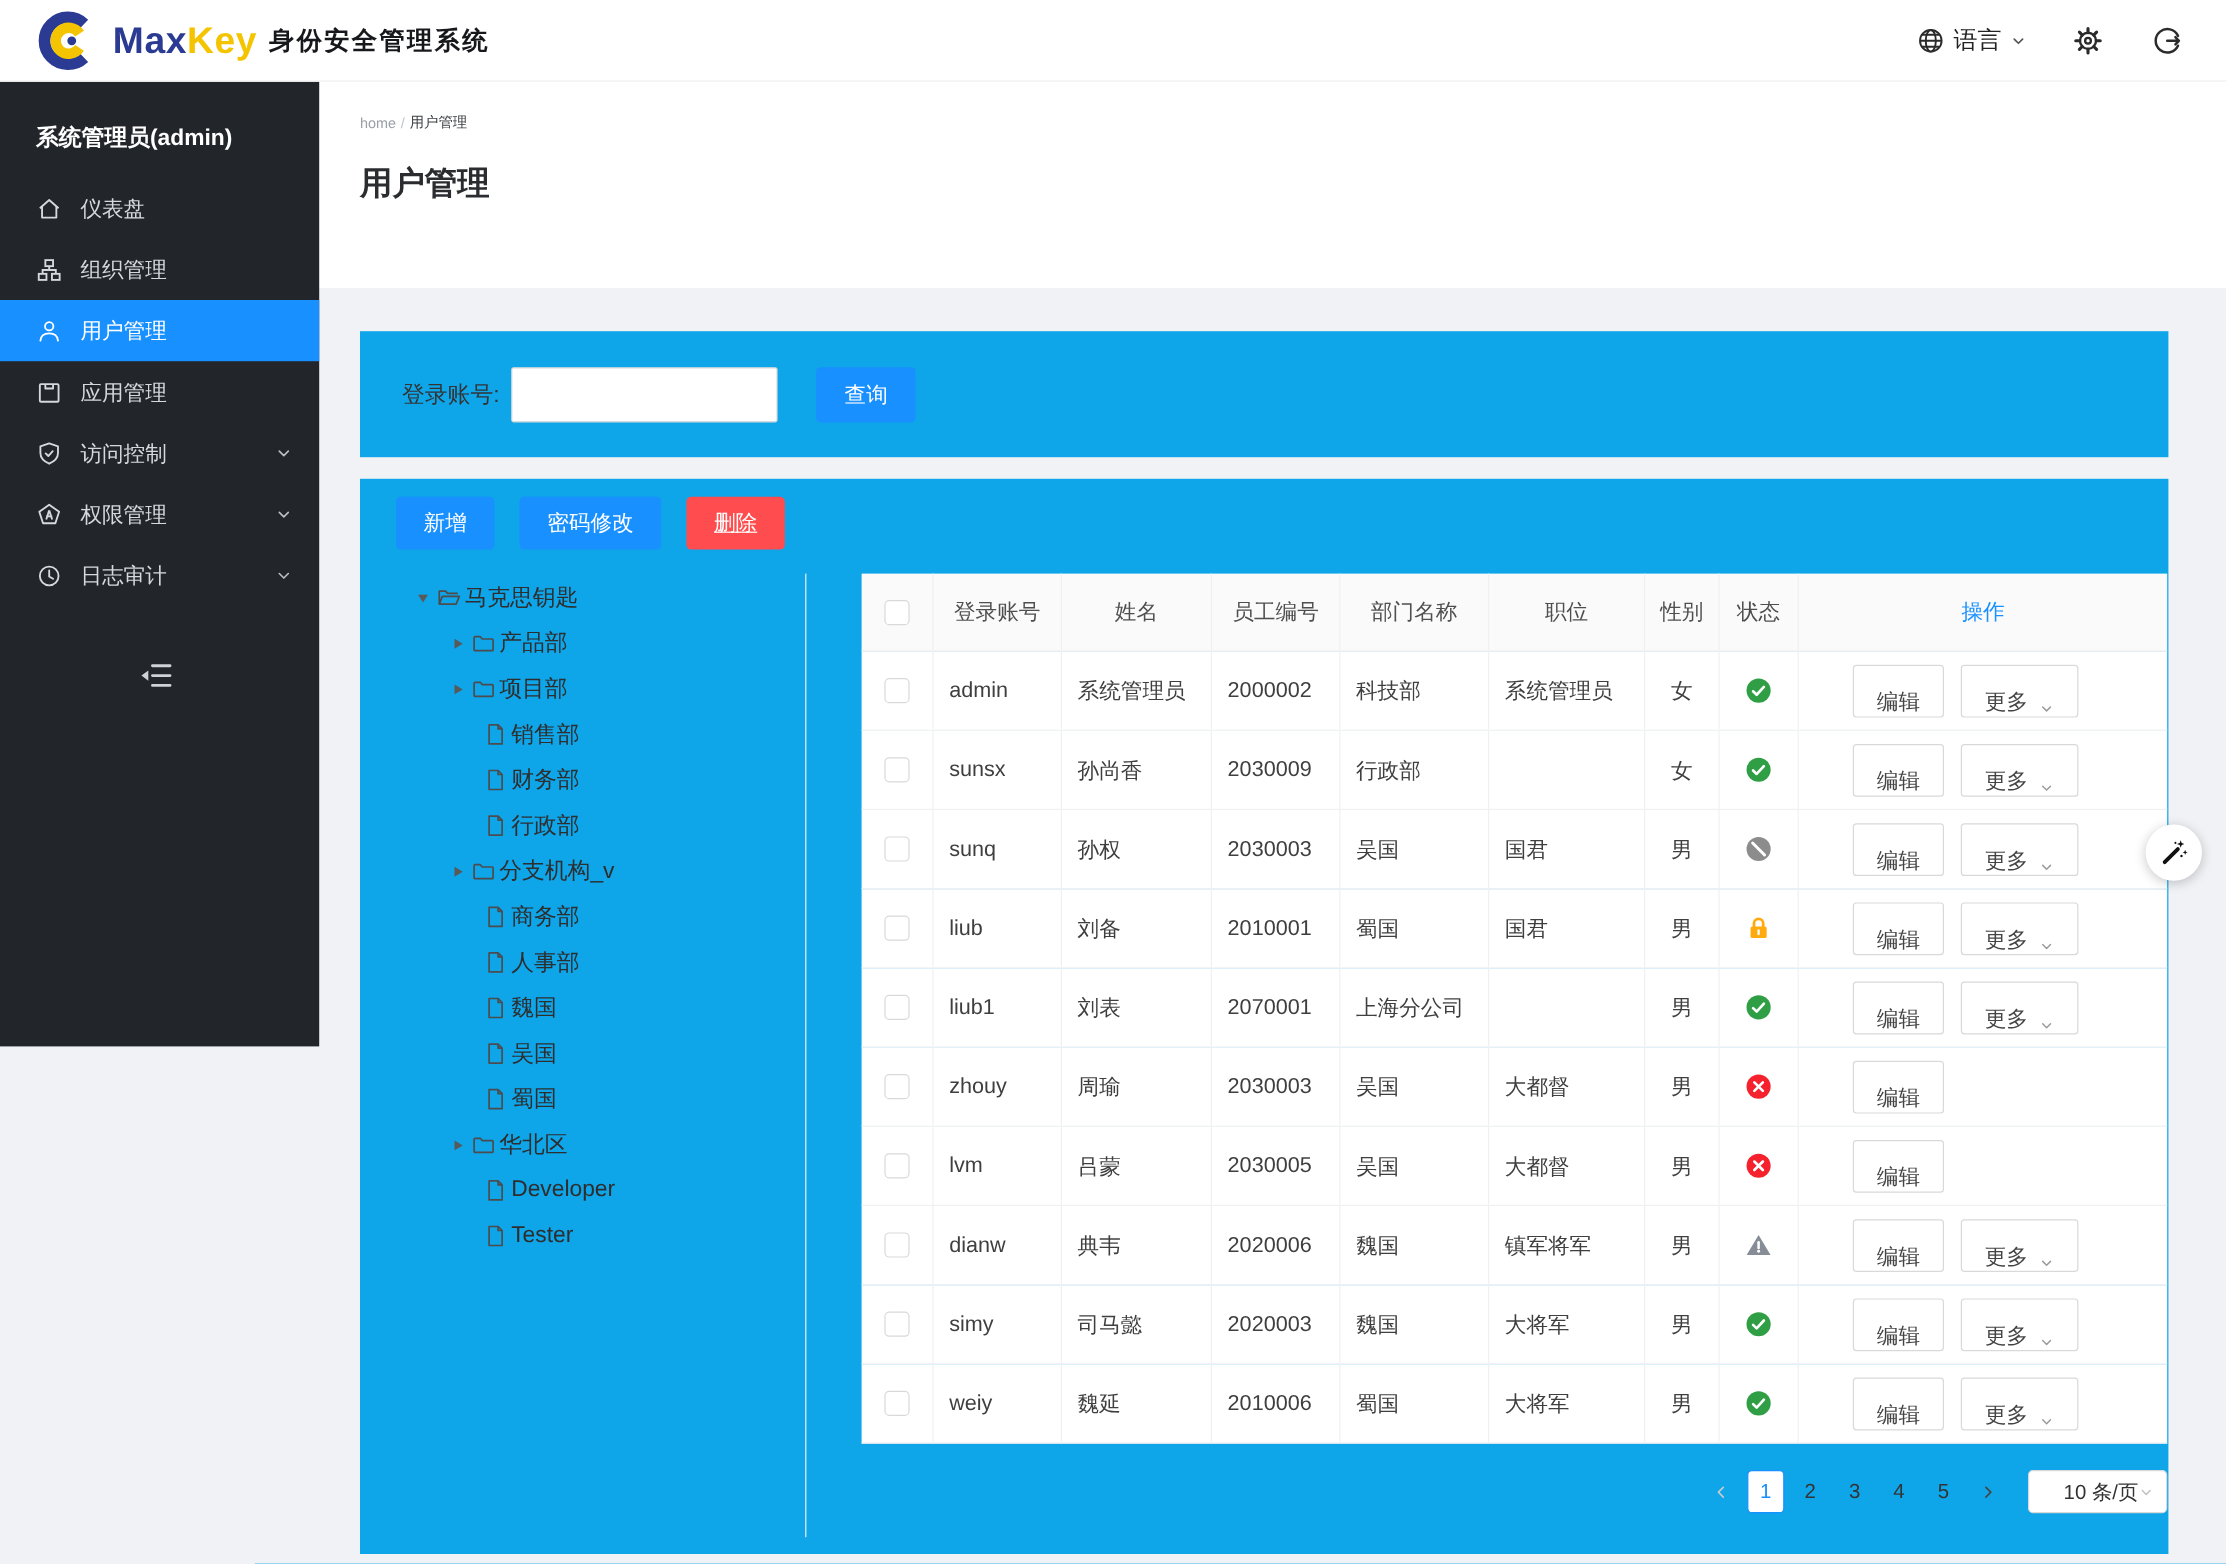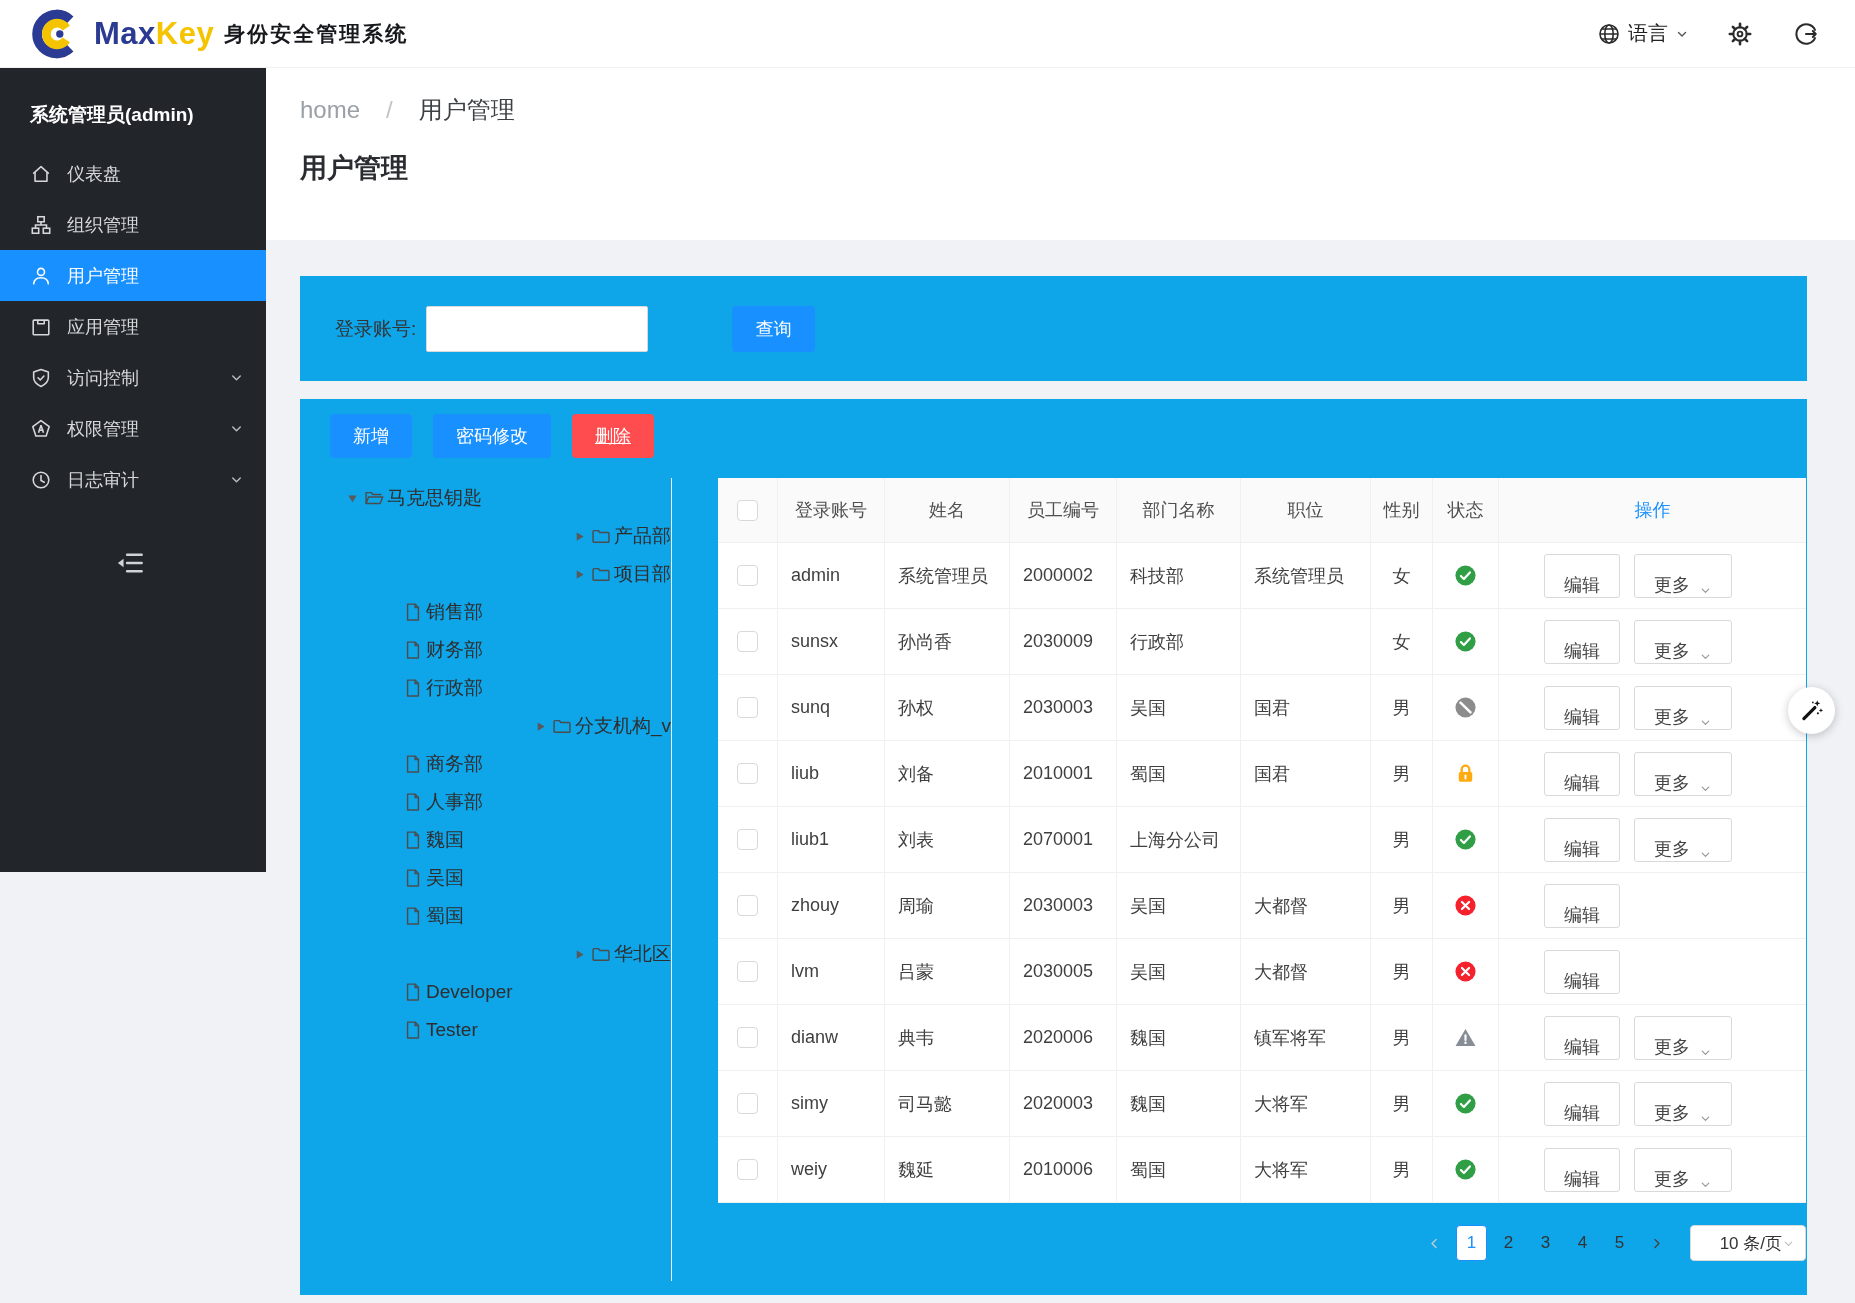--- a/index.html
+++ b/index.html
@@ -47,54 +47,54 @@
   .sb-arrow svg { width:15px; height:15px; }
   .sb-collapse {
     position:absolute; left:113px; top:478px; width:34px; height:34px;
     color:#cfd3d7; cursor:pointer; display:flex; align-items:center; justify-content:center;
   }
   .sb-collapse svg { width:28px; height:28px; }
 
   
   .main { position:absolute; left:266px; top:68px; right:0; bottom:0; }
   .page-head { background:#fff; height:172px; padding-left:34px; }
-  .breadcrumb { padding-top:26px; display:flex; align-items:center; gap:26px; font-size:24px; }
+  .breadcrumb { padding-top:26px; display:flex; align-items:center; gap:4px; font-size:12px; }
   .bc-home { color:#9aa0a6; cursor:pointer; }
   .bc-sep { color:#c0c4c9; }
   .bc-cur { color:#3d4045; }
   .page-title { margin-top:24px; font-size:27px; font-weight:600; color:#2a2c30; }
 
   .card { background:#0ea5e9; margin-left:34px; width:1507px; }
   .card-search { margin-top:36px; height:105px; display:flex; align-items:center; padding-left:35px; }
   .search-label { font-size:19px; color:#333; }
   .search-input {
     width:222px; height:46px; margin-left:10px; padding:0 12px;
     border:1px solid #d9d9d9; border-radius:2px; font-size:17px; outline:none;
     font-family:inherit;
   }
   .btn {
     border:none; border-radius:4px; color:#fff; font-size:18px; cursor:pointer;
     font-family:inherit; display:inline-flex; align-items:center; justify-content:center;
   }
   .btn-primary { background:var(--primary,#1890ff); }
   .btn-danger  { background:var(--danger,#ff4d4f);text-decoration:underline; }
-  .card-search .btn { margin-left:84px; width:83px; height:46px; }
+  .card-search .btn { margin-left:32px; width:83px; height:46px; }
 
   .card-table { margin-top:18px; height:896px; padding-top:15px; }
   .toolbar { display:flex; gap:21px; padding-left:30px; }
   .toolbar .btn { height:44px; padding:0 23px; }
 
   .content-row { display:flex; margin-top:20px; height:803px; }
 
   
   .tree { width:372px; flex:none; border-right:1px solid #eee; padding-top:1px; overflow:hidden; }
   .tree-item { height:38px; display:flex; align-items:center; font-size:19px; color:#2e2e2e; cursor:pointer; }
   .tree-item .caret { width:12px; height:12px; margin-right:5px; flex:none; display:flex; align-items:center; }
   .tree-item.lvl0 { padding-left:47px; }
-  .tree-item.lvl1.has-caret { padding-left:76px;justify-content:flex-end; }
+  .tree-item.lvl1.has-caret { padding-left:76px; }
   .tree-item.lvl1.no-caret  { padding-left:103px; }
   .tree-icon { width:20px; height:20px; margin-right:3px; flex:none; }
   .tree-icon svg { width:20px; height:20px; }
 
   
   .table-area { margin-left:46px; }
   .table { width:1088px; font-size:18px; color:#3f3f3f; }
   .tr { display:flex; }
   .th, .td { border-right:1px solid #f0f0f0; display:flex; align-items:center; }
   .thead .tr { background:#fafafa; height:65px; border-bottom:1px solid #f0f0f0; }

